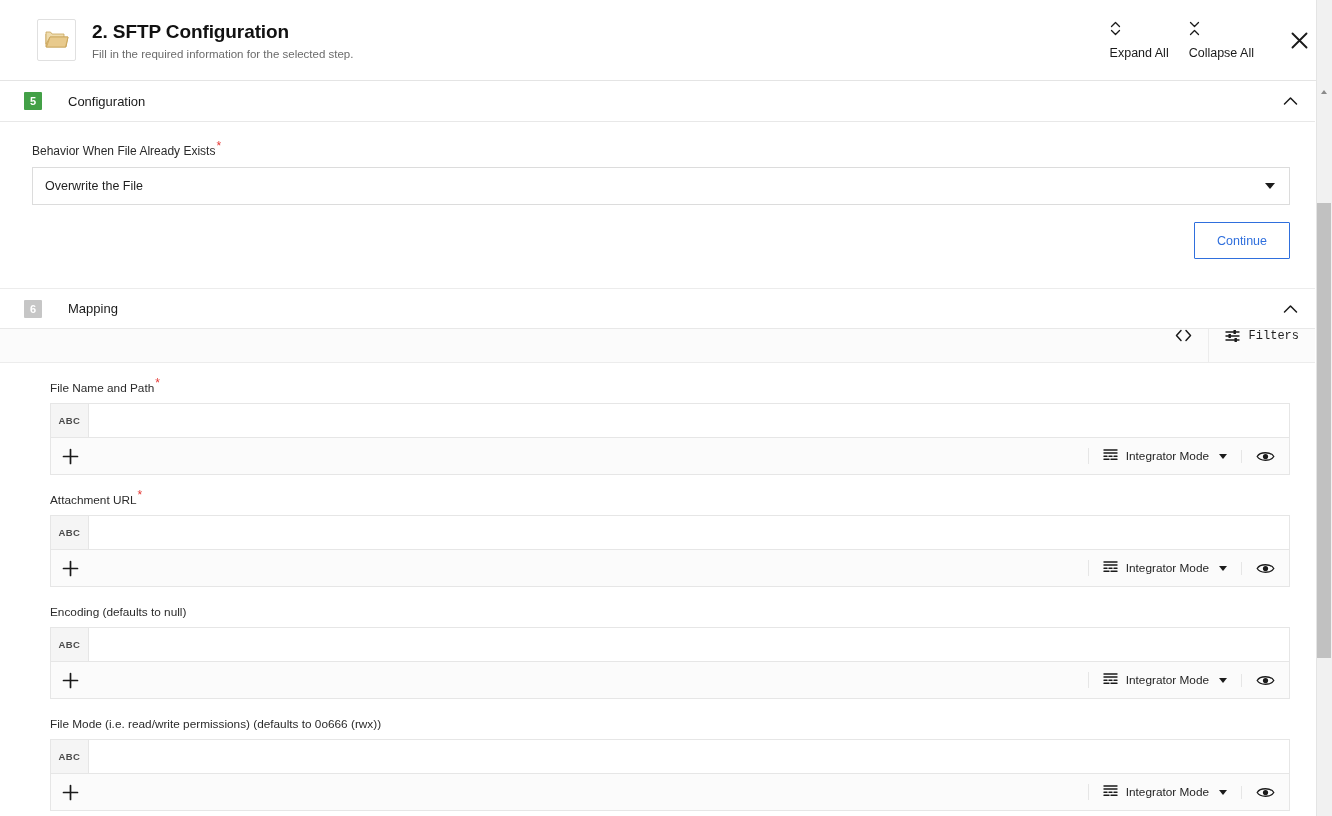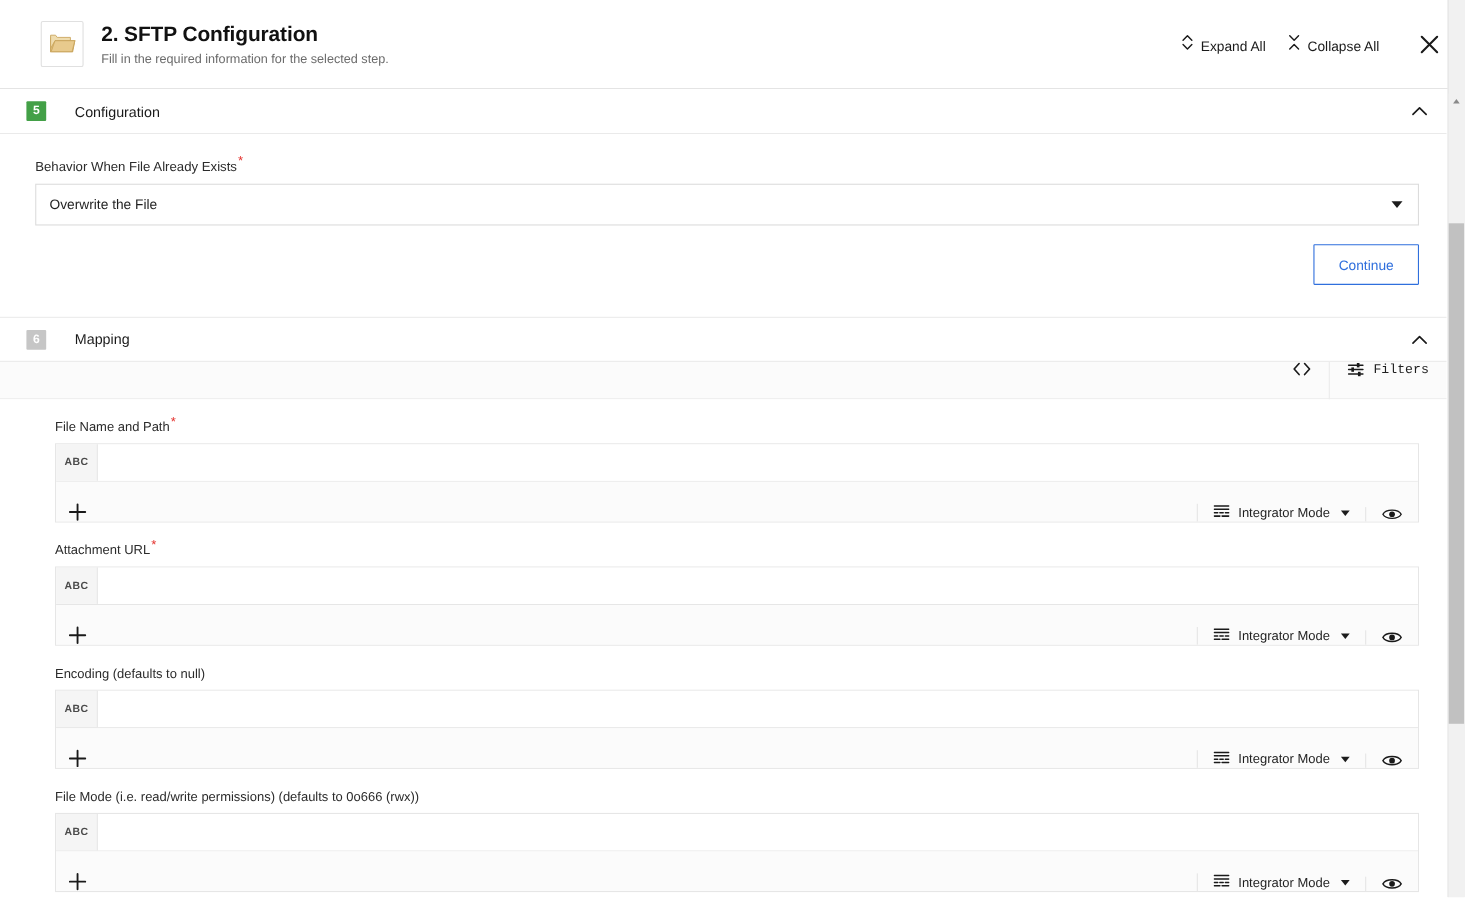--- a/index.html
+++ b/index.html
@@ -41,25 +41,26 @@
     letter-spacing: -0.1px; line-height: 23px;
   }
   .header-sub {
     font-size: 11.5px; color: #6b6b6b; margin-top: 4px; line-height: 14px;
   }
   .header-actions {
     display: flex; align-items: center; gap: 0px;
     margin-right: 14px; flex: 0 0 auto;
   }
   .hdr-btn {
-    display: flex; align-items: flex-end; gap: 7px;
+    display: flex; align-items: flex-start; gap: 7px;
     font-size: 12.5px; color: #1a1a1a;
     padding: 6px 10px; cursor: pointer; background: none; border: none;
     font-family: "Liberation Sans", sans-serif;
     white-space: nowrap;
+    flex-direction: column;
   }
   .hdr-close {
     margin-left: 22px; margin-right: 6px;
     width: 26px; height: 26px;
     display: flex; align-items: center; justify-content: center;
     cursor: pointer;
   }
 
   
   .scroll-body {
@@ -175,21 +176,21 @@
     background: #f5f5f5;
     border-right: 1px solid #e6e6e6;
     display: flex; align-items: center; justify-content: center;
     font-size: 9.5px; font-weight: bold; color: #4a4a4a;
     letter-spacing: 0.4px;
   }
   .cell-value {
     flex: 1 1 auto; background: #ffffff;
   }
   .map-row-bot {
-    display: flex; height: 36px; align-items: flex-end;
+    display: flex; height: 36px; align-items: center;
     background: #fbfbfb;
   }
   .cell-plus {
     width: 38px;
     display: flex; align-items: center; justify-content: center;
     cursor: pointer;
   }
   .cell-spacer { flex: 1 1 auto; }
   .cell-mode {
     display: flex; align-items: center; gap: 8px;

